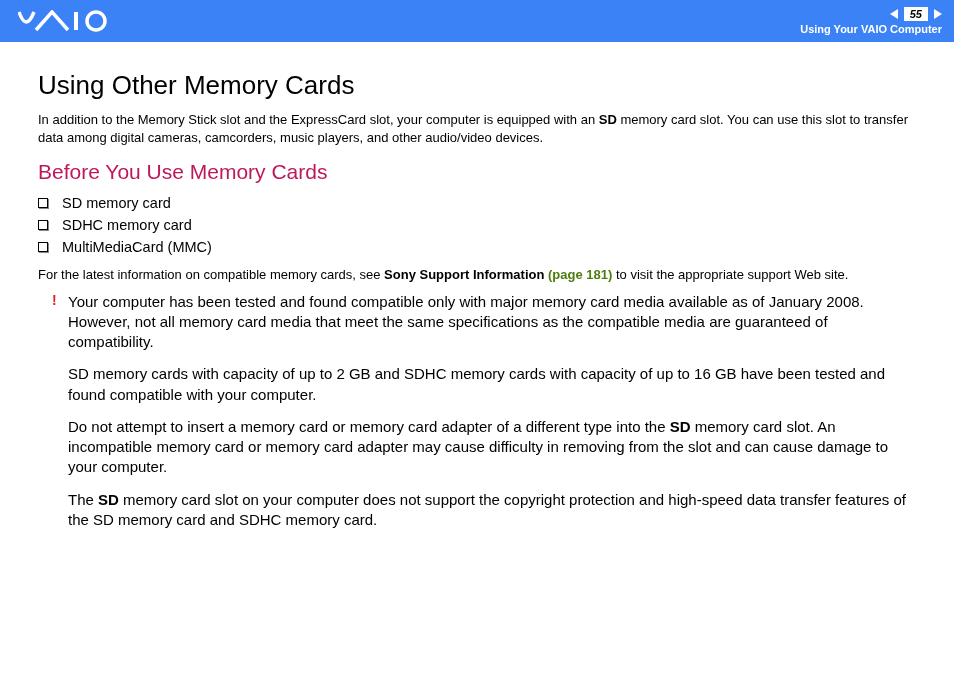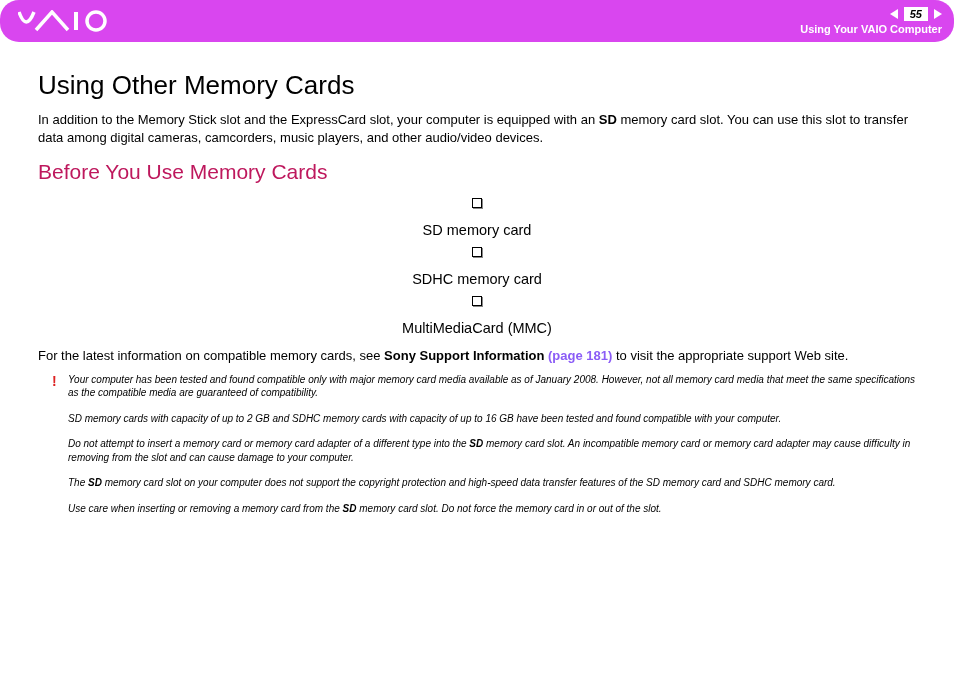--- a/index.html
+++ b/index.html
@@ -5,28 +5,27 @@
   * { box-sizing: border-box; margin: 0; padding: 0; }
   body {
     width: 954px;
     height: 674px;
     background: #fff;
     font-family: Arial, Helvetica, sans-serif;
     color: #000;
     overflow: hidden;
   }
   .header {
-    background: #d946ef;
+    background: #3b82f6;
     height: 42px;
     display: flex;
     align-items: center;
     justify-content: space-between;
     padding: 0 12px 0 18px;
     color: #fff;
-    border-radius: 19px;
   }
   .logo {
     font-family: Arial, sans-serif;
     letter-spacing: 2px;
   }
   .logo svg { display: block; }
   .header-right {
     text-align: right;
     font-size: 11px;
   }
@@ -66,29 +65,28 @@
     margin-bottom: 10px;
   }
   h2 {
     font-weight: normal;
     font-size: 21px;
     color: #be185d;
     margin: 14px 0 8px 0;
   }
   p { font-size: 13px; line-height: 1.35; margin-bottom: 8px; }
   .bold { font-weight: bold; }
-  .link { color: #8b5cf6; font-weight: bold; }
+  .link { color: #4d7c0f; font-weight: bold; }
   .bullets { margin: 4px 0 8px 0; }
   .bullet-row {
     display: flex;
-    align-items: center;
+    align-items: flex-start;
     gap: 14px;
     font-size: 14.5px;
     padding: 3px 0;
-    flex-direction: column;
   }
   .square {
     width: 10px; height: 10px;
     border: 1px solid #000;
     margin-top: 3px;
     flex-shrink: 0;
     box-shadow: 1px 1px 0 #888;
   }
   .notes {
     padding-left: 30px;
@@ -96,25 +94,24 @@
   }
   .bang {
     position: absolute;
     left: 14px;
     top: 0;
     color: #d22;
     font-weight: bold;
     font-size: 14px;
   }
   .note {
-    font-size: 10px;
+    font-size: 15px;
     line-height: 1.35;
     margin-bottom: 12px;
     font-family: Arial, Helvetica, sans-serif;
-    font-style: italic;
   }
 </style>
 </head>
 <body>
 
 <div class="header">
   <div class="logo">
     <svg width="110" height="22" viewBox="0 0 110 22">
       <path d="M1 2 Q 8 22 16 2" stroke="#fff" stroke-width="3.5" fill="none"></path>
       <path d="M18 20 L34 2 L50 20" stroke="#fff" stroke-width="3.5" fill="none" stroke-linejoin="miter"></path>
@@ -170,17 +167,14 @@
     <div class="note">SD memory cards with capacity of up to 2 GB and SDHC memory cards with capacity of up to 16 GB have been tested and found compatible with your computer.</div>
 
     <div class="note">
       <span>Do not attempt to insert a memory card or memory card adapter of a different type into the </span><span class="bold">SD</span><span> memory card slot. An incompatible memory card or memory card adapter may cause difficulty in removing from the slot and can cause damage to your computer.</span>
     </div>
 
     <div class="note">
       <span>The </span><span class="bold">SD</span><span> memory card slot on your computer does not support the copyright protection and high-speed data transfer features of the SD memory card and SDHC memory card.</span>
     </div>
 
-    <div class="note">
-      <span>Use care when inserting or removing a memory card from the </span><span class="bold">SD</span><span> memory card slot. Do not force the memory card in or out of the slot.</span>
-    </div>
   </div>
 </div>
 
 </body></html>

